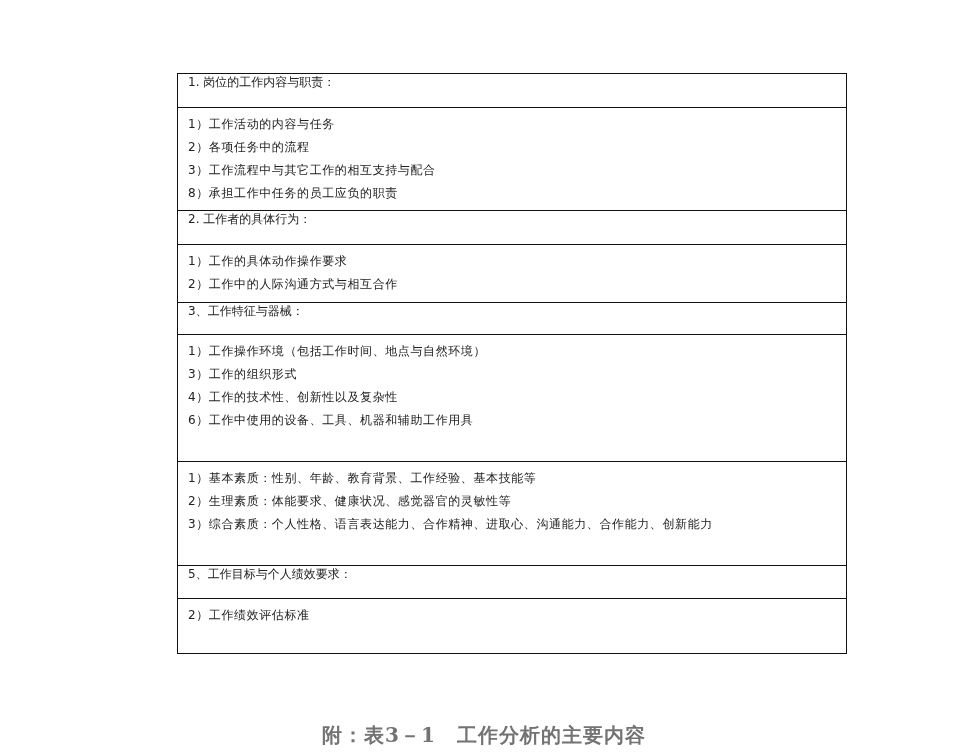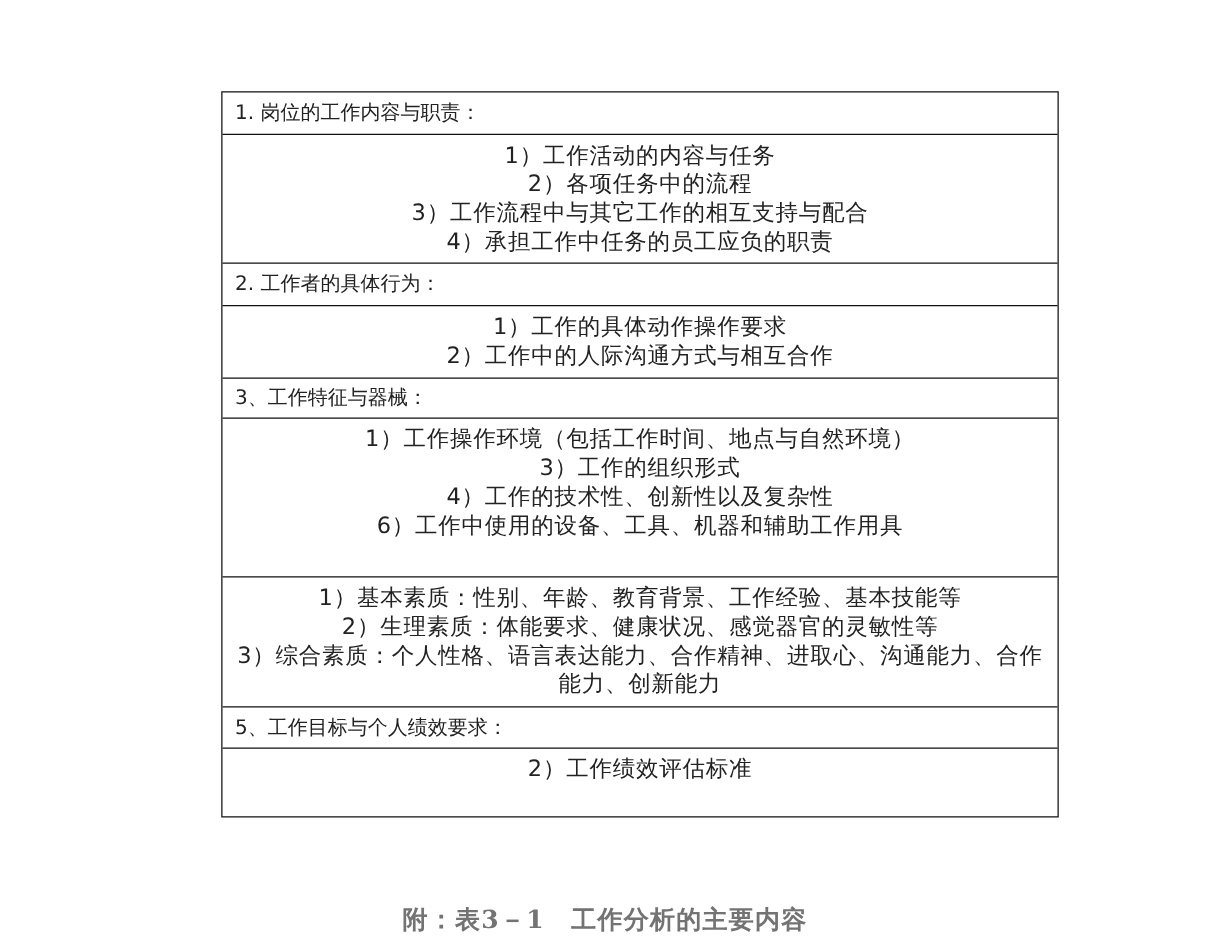--- a/index.html
+++ b/index.html
@@ -2,41 +2,41 @@
 <html><head>
 <meta charset="utf-8">
 <style>
   html, body { margin:0; padding:0; background:#ffffff; }
   body { width:968px; height:755px; position:relative; overflow:hidden;
          font-family: "DejaVu Sans", "Liberation Sans", sans-serif; color:#222; }
   .table { position:absolute; left:177px; top:73px; width:670px;
            border:1.5px solid #111; box-sizing:border-box; }
   .row { border-top:1px solid #111; box-sizing:border-box; padding:0 10px; }
   .row:first-child { border-top:none; }
-  .head { display:flex; align-items:center; font-size:16px; }
+  .head { display:flex; font-size:12px; }
   .body { padding-top:5px; padding-bottom:4px; }
-  .line { font-size:18px; line-height:23px; white-space:nowrap; letter-spacing:0.6px;text-align:center; }
+  .line { font-size:12px; line-height:23px; white-space:nowrap; letter-spacing:0.6px; }
   .line.wrap { white-space:normal; }
   .caption { position:absolute; left:0; width:968px; top:722px; text-align:center;
              font-family:"DejaVu Serif", "Liberation Serif", serif; font-weight:bold;
              font-size:20px; color:#737373; letter-spacing:1px; }
 </style>
 </head>
 <body>
 
 <div class="table">
 
   <div class="row head" style="height:33px">
     <span>1. 岗位的工作内容与职责：</span>
   </div>
   <div class="row body" style="height:103px">
     <div class="line">1）工作活动的内容与任务</div>
     <div class="line">2）各项任务中的流程</div>
     <div class="line">3）工作流程中与其它工作的相互支持与配合</div>
-    <div class="line">4）承担工作中任务的员工应负的职责</div>
+    <div class="line">8）承担工作中任务的员工应负的职责</div>
   </div>
 
   <div class="row head" style="height:34px">
     <span>2. 工作者的具体行为：</span>
   </div>
   <div class="row body" style="height:58px">
     <div class="line">1）工作的具体动作操作要求</div>
     <div class="line">2）工作中的人际沟通方式与相互合作</div>
   </div>
 

